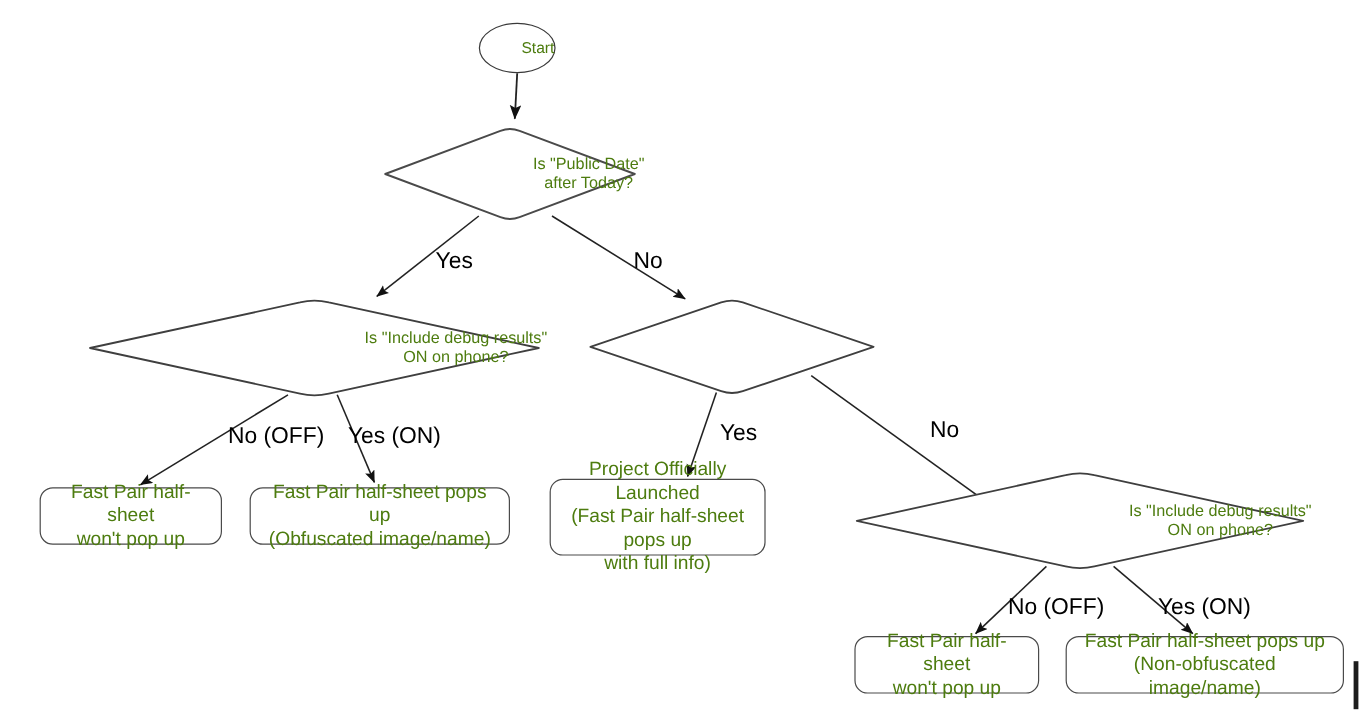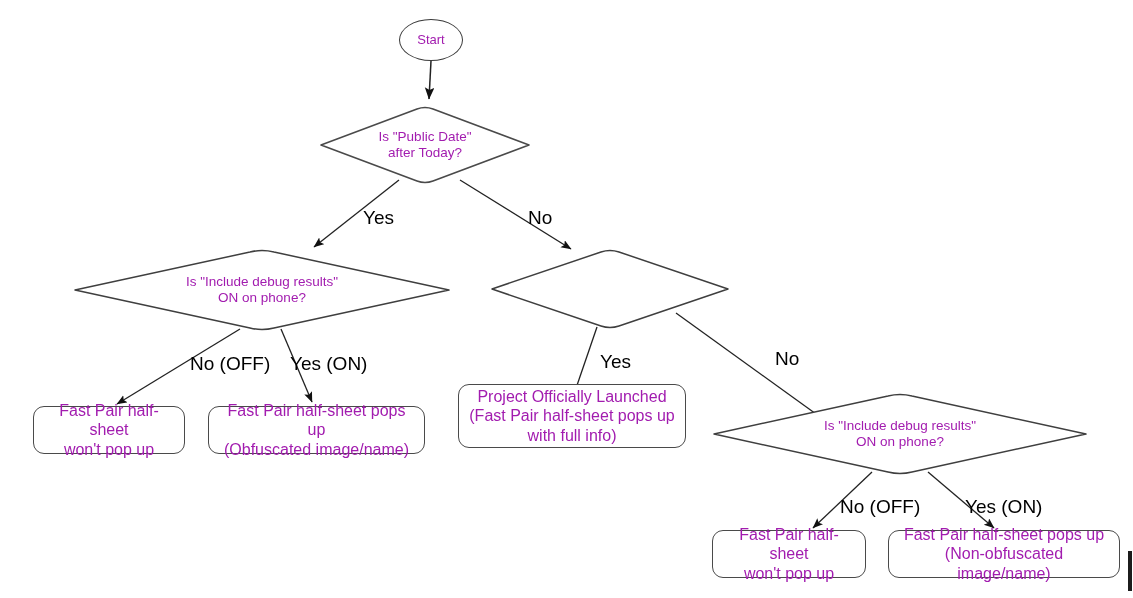--- a/index.html
+++ b/index.html
@@ -25,24 +25,24 @@
     top: 0;
     width: 1133px;
     height: 598px;
     pointer-events: none;
   }
   .node {
     position: absolute;
     box-sizing: border-box;
     display: flex;
     align-items: center;
-    justify-content: center;
+    justify-content: flex-end;
     text-align: center;
     line-height: 1.22;
-    color: #a21caf;
+    color: #4d7c0f;
   }
   .node .label {
     display: block;
     white-space: pre-line;
   }
   
   .terminator {
     border: 1.4px solid #3a3a3a;
     border-radius: 50%;
     background: #ffffff;
@@ -145,21 +145,21 @@
   <div class="node process" style="left:33px; top:406px; width:152px; height:48px;">
     <span class="label">Fast Pair half-sheet
 won't pop up</span>
   </div>
 
   <div class="node process" style="left:208px; top:406px; width:217px; height:48px;">
     <span class="label">Fast Pair half-sheet pops up
 (Obfuscated image/name)</span>
   </div>
 
-  <div class="node process" style="left:458px; top:384px; width:228px; height:64px;">
+  <div class="node process" style="left:458px; top:399px; width:180px; height:64px;">
     <span class="label">Project Officially Launched
 (Fast Pair half-sheet pops up
 with full info)</span>
   </div>
 
   <div class="node decision" style="left:707px; top:392px; width:386px; height:84px;">
     <svg class="dia-shape" viewBox="0 0 386 84" preserveAspectRatio="none">
       <path d="M7,42 L181,4 Q193,1 205,4 L379,42 L205,80 Q193,83 181,80 Z" fill="#ffffff" stroke="#3f3f3f" stroke-width="1.5" stroke-linejoin="round"></path>
     </svg>
     <span class="dtext">Is "Include debug results"

